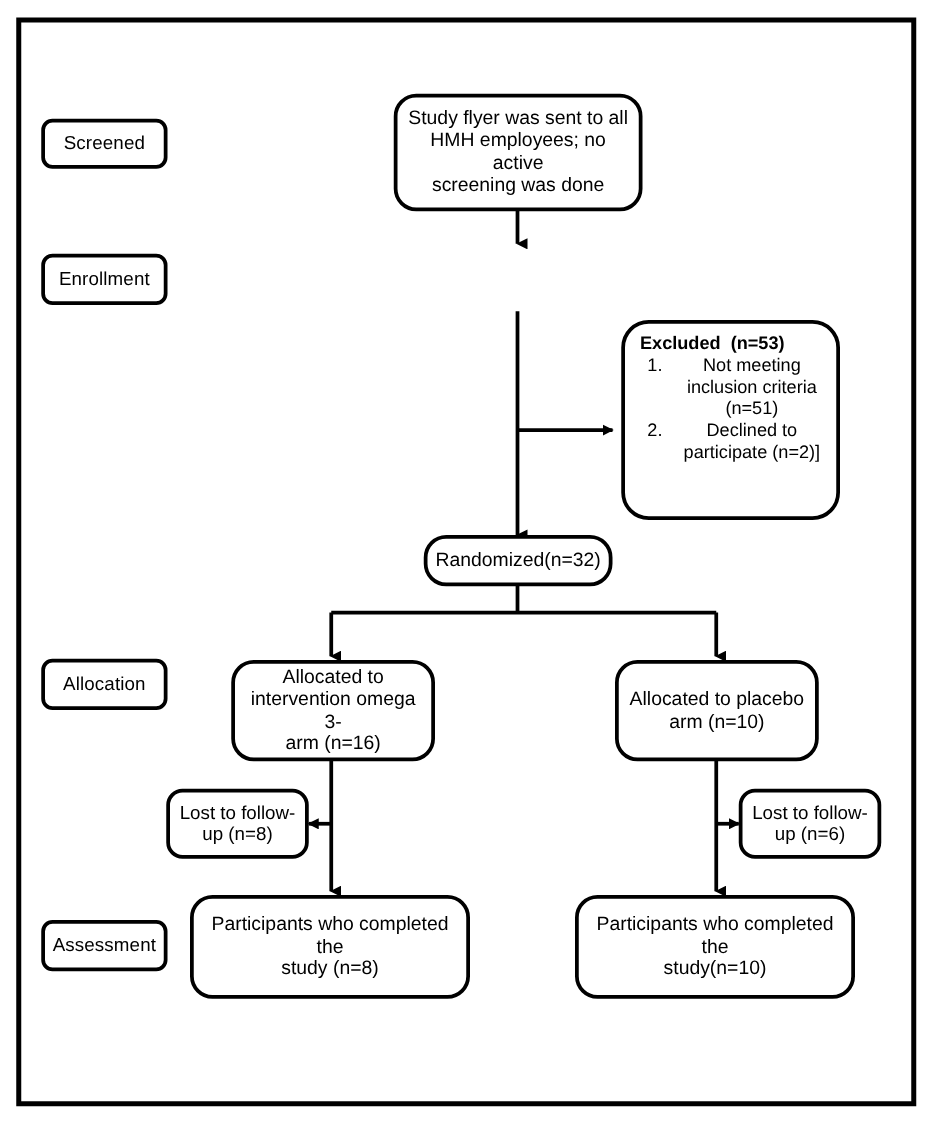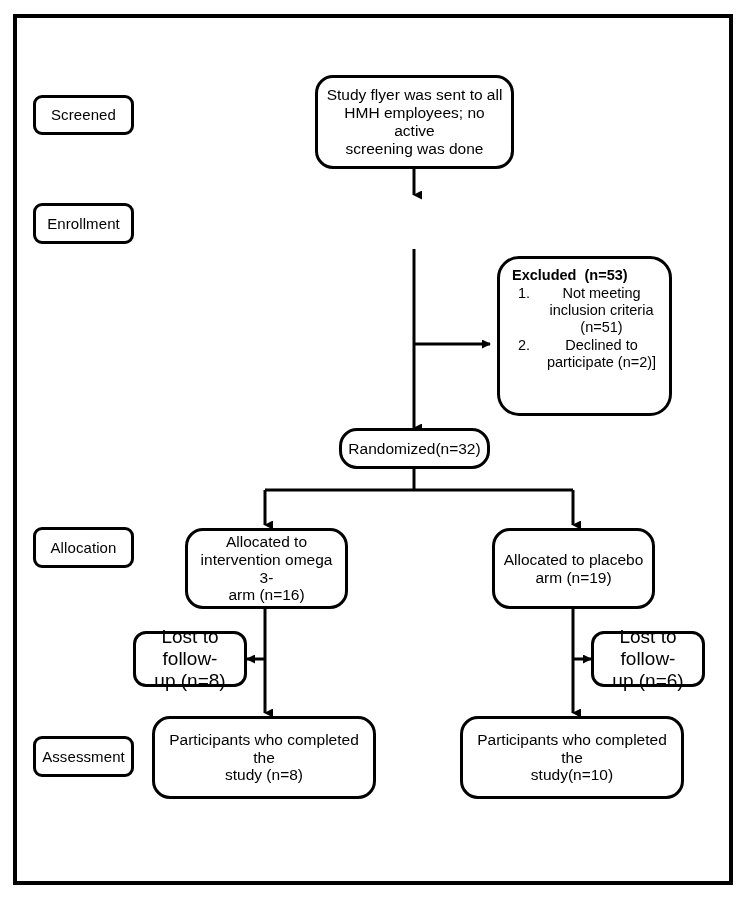--- a/index.html
+++ b/index.html
@@ -63,21 +63,21 @@
     letter-spacing: 0.1px;
   }
   
   .flow {
     border-radius: 18px;
     font-size: 15.5px;
     justify-content: center;
   }
   .flow-sm {
     border-radius: 13px;
-    font-size: 19px;
+    font-size: 15px;
   }
   
   #node-excluded {
     border-radius: 22px;
     align-items: flex-start;
     justify-content: flex-start;
     padding: 8px 10px 8px 12px;
     font-size: 14.5px;
   }
   #node-excluded .excl-inner {
@@ -187,21 +187,21 @@
   </div>
 
   <div class="node flow" style="left:185px; top:528px; width:163px; height:81px;">
     <span class="txt">Allocated to
 intervention omega 3-
 arm (n=16)</span>
   </div>
 
   <div class="node flow" style="left:492px; top:528px; width:163px; height:81px;">
     <span class="txt">Allocated to placebo
-arm (n=19)</span>
+arm (n=10)</span>
   </div>
 
   <div class="node flow-sm" style="left:133px; top:631px; width:114px; height:56px;">
     <span class="txt">Lost to follow-
 up (n=8)</span>
   </div>
 
   <div class="node flow-sm" style="left:591px; top:631px; width:114px; height:56px;">
     <span class="txt">Lost to follow-
 up (n=6)</span>

